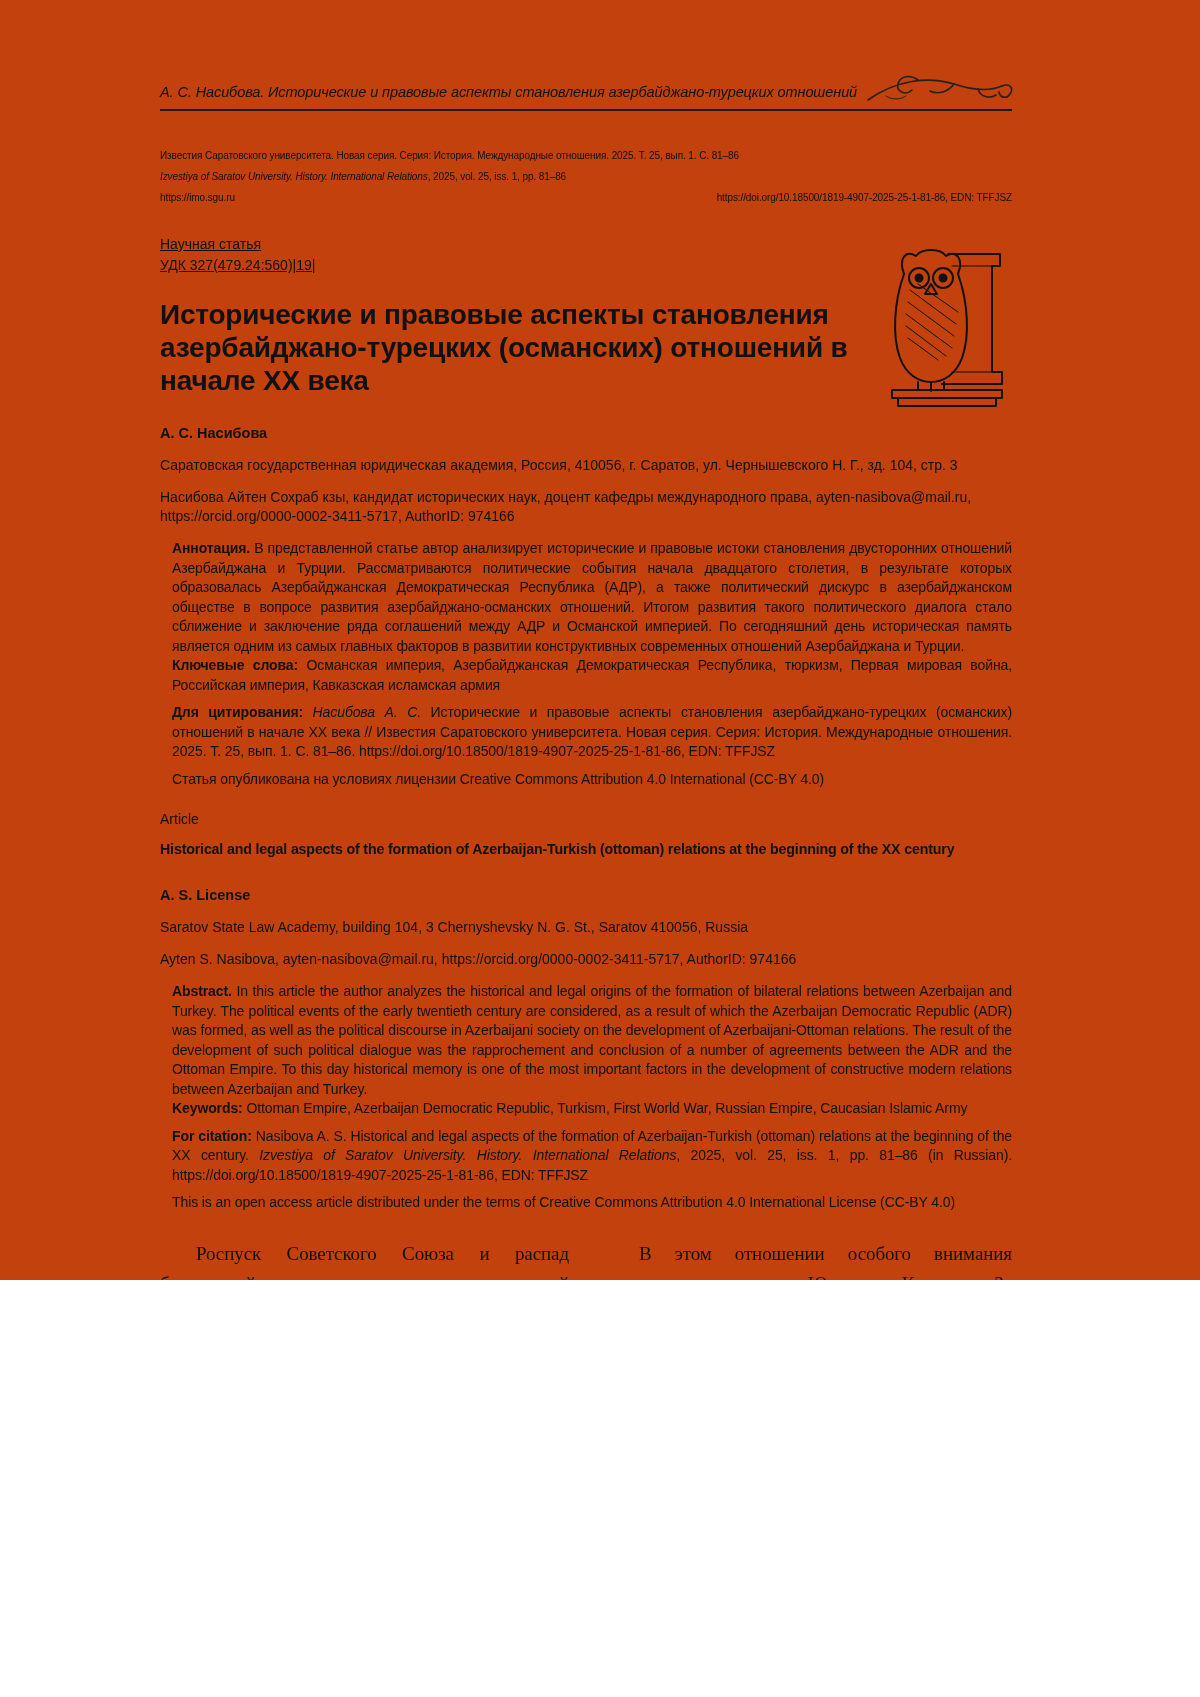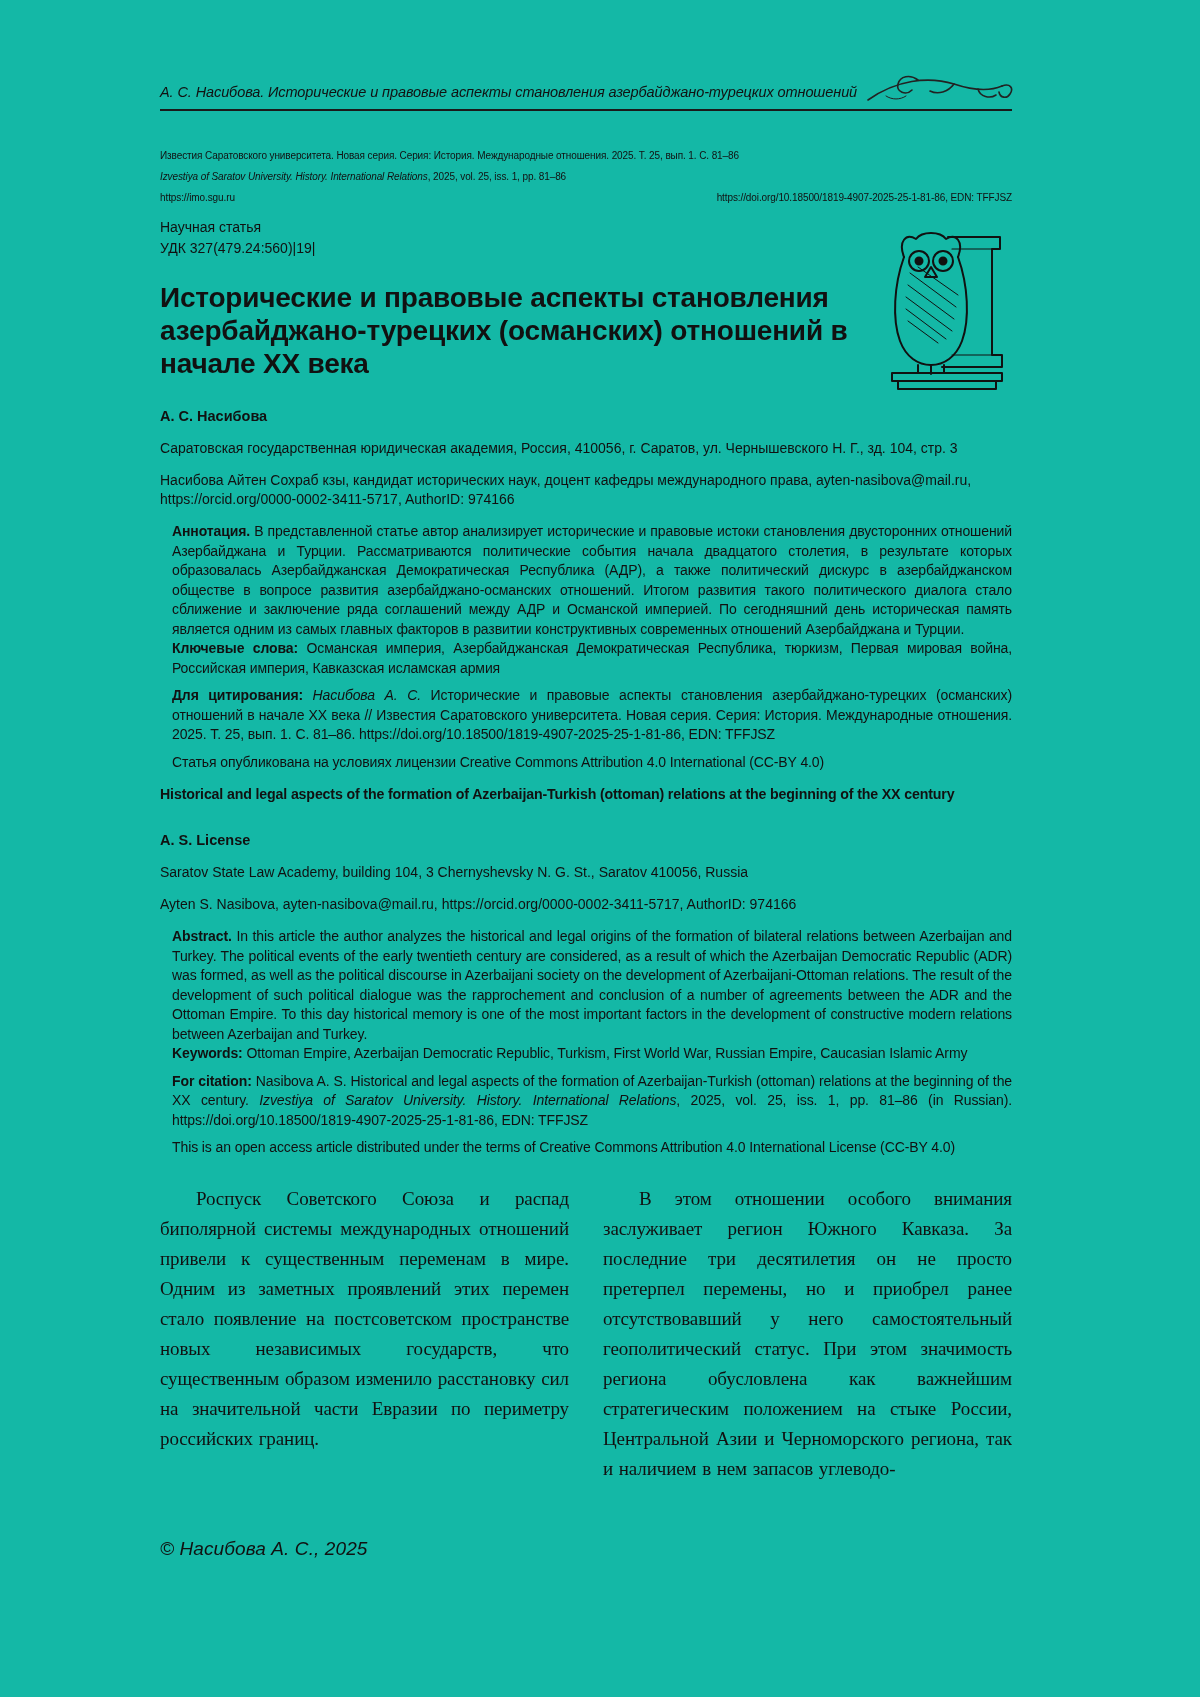--- a/index.html
+++ b/index.html
@@ -1,42 +1,42 @@
 <!DOCTYPE html>
 <html lang="ru"><head>
 <meta charset="utf-8">
 <style>
   * { margin:0; padding:0; box-sizing:border-box; }
   html,body { background:#ffffff; }
   .page {
     position:relative;
-    width:1200px; height:1697px;
+    width:1200px; height:1280px;
     margin:0 auto;
-    background:#14b8a6;
+    background:#c2410c;
     color:#111;
     font-family:"Liberation Sans", sans-serif;
     overflow:hidden;
   }
   .inner { position:absolute; left:160px; top:0; width:852px; }
 
   
   .head-band { position:relative; padding-top:84px; }
   .running-head {
     font-style:italic; font-size:14.5px; letter-spacing:-0.1px;
     padding-bottom:9px; display:block; max-width:700px;
   }
   .head-ornament { position:absolute; right:-4px; top:72px; }
   .head-rule { height:2px; background:#1a1a1a; }
 
   
   .journal-meta { margin-top:34px; font-size:10px; line-height:21px; letter-spacing:-0.1px; }
   .jm-row3 { display:flex; justify-content:space-between; }
   .it { font-style:italic; }
 
-  .article-kind { margin-top:9px; font-size:14px; line-height:21px; }
+  .article-kind { margin-top:26px; font-size:14px; line-height:21px;text-decoration:underline; }
 
   
   .title-wrap { position:relative; margin-top:22px; }
   .ru-title {
     font-size:28px; line-height:33px; font-weight:bold;
     max-width:690px; letter-spacing:-0.2px;
   }
   .owl { position:absolute; right:6px; top:-58px; }
 
   .author-line   { margin-top:28px; font-size:14.5px; font-weight:bold; }
@@ -127,20 +127,21 @@
 
     <div class="author-line">А. С. Насибова</div>
     <div class="affiliation">Саратовская государственная юридическая академия, Россия, 410056, г. Саратов, ул. Чернышевского Н. Г., зд. 104, стр. 3</div>
     <div class="author-note">Насибова Айтен Сохраб кзы, кандидат исторических наук, доцент кафедры международного права, ayten-nasibova@mail.ru, https://orcid.org/0000-0002-3411-5717, AuthorID: 974166</div>
 
     <p class="meta-par"><b>Аннотация.</b><span> В представленной статье автор анализирует исторические и правовые истоки становления двусторонних отношений Азербайджана и Турции. Рассматриваются политические события начала двадцатого столетия, в результате которых образовалась Азербайджанская Демократическая Республика (АДР), а также политический дискурс в азербайджанском обществе в вопросе развития азербайджано-османских отношений. Итогом развития такого политического диалога стало сближение и заключение ряда соглашений между АДР и Османской империей. По сегодняшний день историческая память является одним из самых главных факторов в развитии конструктивных современных отношений Азербайджана и Турции.</span></p>
     <p class="meta-par tight"><b>Ключевые слова:</b><span> Османская империя, Азербайджанская Демократическая Республика, тюркизм, Первая мировая война, Российская империя, Кавказская исламская армия</span></p>
     <p class="meta-par small-gap"><b>Для цитирования:</b><span class="it"> Насибова А. С.</span><span> Исторические и правовые аспекты становления азербайджано-турецких (османских) отношений в начале XX века // Известия Саратовского университета. Новая серия. Серия: История. Международные отношения. 2025. Т. 25, вып. 1. С. 81–86. https://doi.org/10.18500/1819-4907-2025-25-1-81-86, EDN: TFFJSZ</span></p>
     <p class="meta-par small-gap">Статья опубликована на условиях лицензии Creative Commons Attribution 4.0 International (CC-BY 4.0)</p>
 
+    <div class="en-kind">Article</div>
     <div class="en-title">Historical and legal aspects of the formation of Azerbaijan-Turkish (ottoman) relations at the beginning of the XX century</div>
     <div class="author-line">A. S. License</div>
     <div class="affiliation">Saratov State Law Academy, building 104, 3 Chernyshevsky N. G. St., Saratov 410056, Russia</div>
     <div class="author-note">Ayten S. Nasibova, ayten-nasibova@mail.ru, https://orcid.org/0000-0002-3411-5717, AuthorID: 974166</div>
 
     <p class="meta-par"><b>Abstract.</b><span> In this article the author analyzes the historical and legal origins of the formation of bilateral relations between Azerbaijan and Turkey. The political events of the early twentieth century are considered, as a result of which the Azerbaijan Democratic Republic (ADR) was formed, as well as the political discourse in Azerbaijani society on the development of Azerbaijani-Ottoman relations. The result of the development of such political dialogue was the rapprochement and conclusion of a number of agreements between the ADR and the Ottoman Empire. To this day historical memory is one of the most important factors in the development of constructive modern relations between Azerbaijan and Turkey.</span></p>
     <p class="meta-par tight"><b>Keywords:</b><span> Ottoman Empire, Azerbaijan Democratic Republic, Turkism, First World War, Russian Empire, Caucasian Islamic Army</span></p>
     <p class="meta-par small-gap"><b>For citation:</b><span> Nasibova A. S. Historical and legal aspects of the formation of Azerbaijan-Turkish (ottoman) relations at the beginning of the XX century. </span><span class="it">Izvestiya of Saratov University. History. International Relations</span><span>, 2025, vol. 25, iss. 1, pp. 81–86 (in Russian). https://doi.org/10.18500/1819-4907-2025-25-1-81-86, EDN: TFFJSZ</span></p>
     <p class="meta-par small-gap">This is an open access article distributed under the terms of Creative Commons Attribution 4.0 International License (CC-BY 4.0)</p>
 

